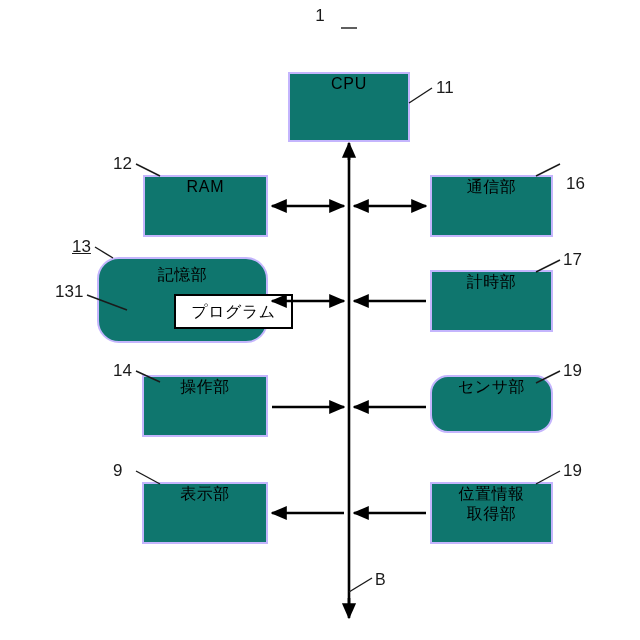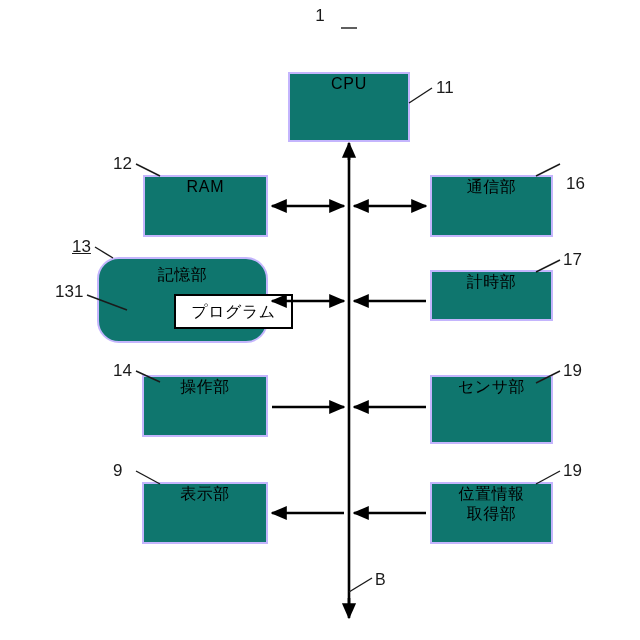--- a/index.html
+++ b/index.html
@@ -121,25 +121,25 @@
   </div>
 
   <div class="block" style="left:142px; top:482px; width:126px; height:62px;">
     <span class="label">表示部</span>
   </div>
 
   <div class="block" style="left:430px; top:175px; width:123px; height:62px;">
     <span class="label">通信部</span>
   </div>
 
-  <div class="block" style="left:430px; top:270px; width:123px; height:51px;">
+  <div class="block" style="left:430px; top:270px; width:123px; height:62px;">
     <span class="label">計時部</span>
   </div>
 
-  <div class="block" style="left:430px; top:375px; width:123px; height:69px;">
+  <div class="block" style="left:430px; top:375px; width:123px; height:58px;border-radius:18px;">
     <span class="label">センサ部</span>
   </div>
 
   <div class="block" style="left:430px; top:482px; width:123px; height:62px;">
     <span class="label">位置情報
 取得部</span>
   </div>
 
   <div class="ref" style="left:436px; top:79px;">11</div>
   <div class="ref" style="left:113px; top:155px;">12</div>

